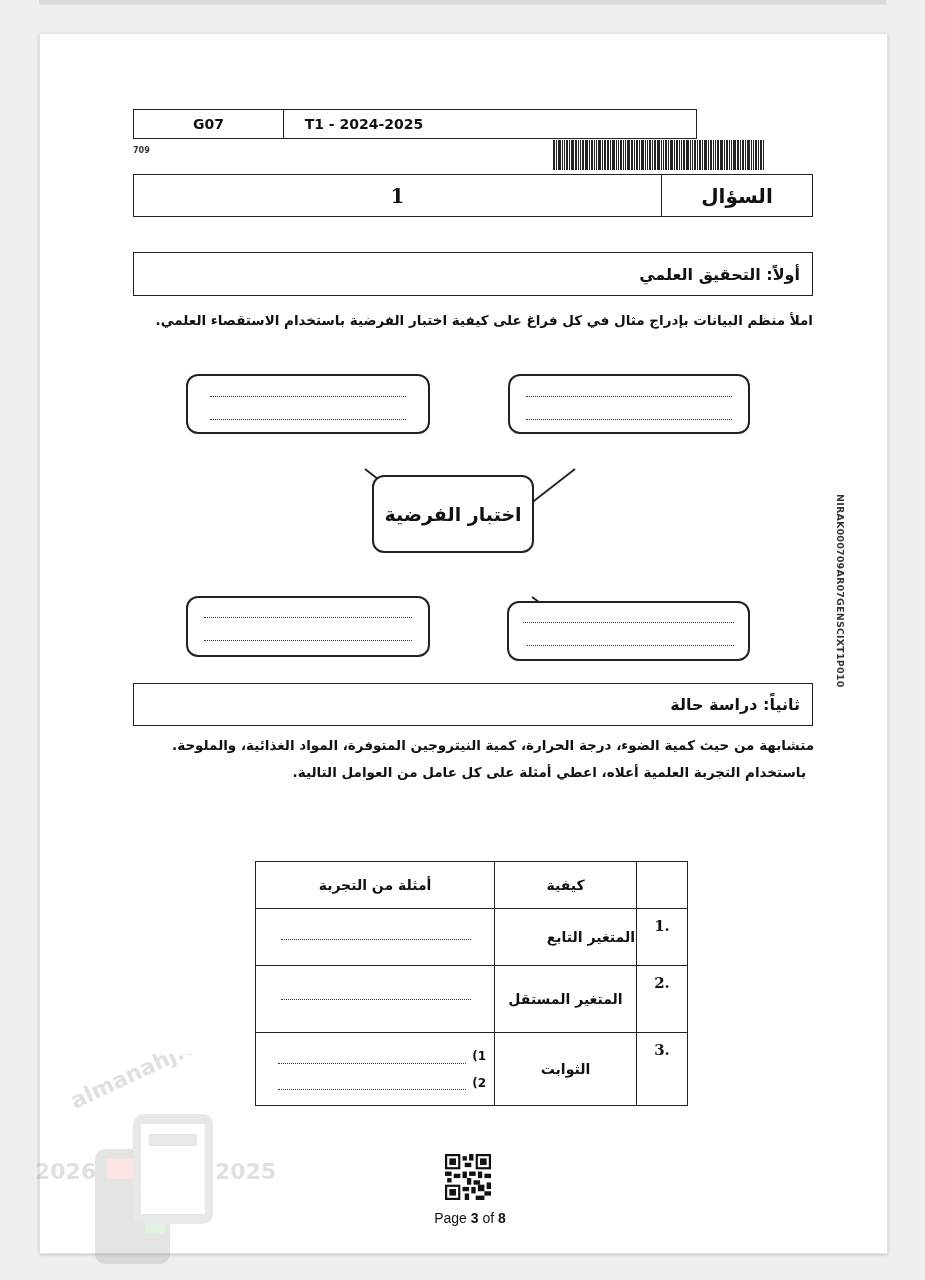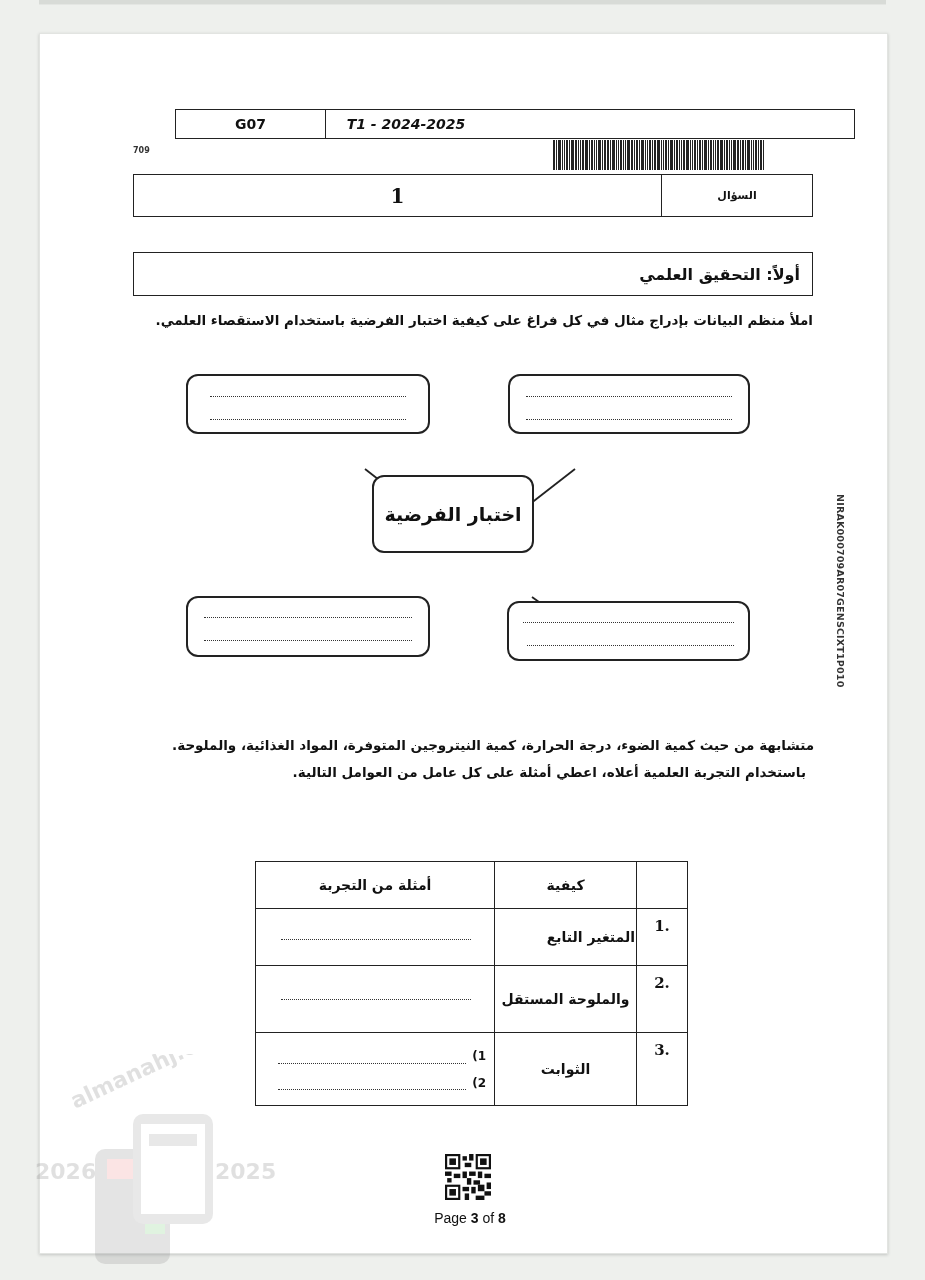--- a/index.html
+++ b/index.html
@@ -7,29 +7,29 @@
     width:925px; height:1280px; background:#eef0ed; position:relative; overflow:hidden;
     font-family:"DejaVu Sans", sans-serif; color:#111;
   }
   .topbar { position:absolute; left:39px; top:0; width:847px; height:4px; background:#d8dbd7; border-bottom:1px solid #e4e6e3; }
   .page {
     position:absolute; left:39px; top:33px; width:847px; height:1219px; background:#fff;
     box-shadow:0 1px 3px rgba(0,0,0,0.18); border:1px solid #e2e4e1;
   }
   .abs { position:absolute; }
   .b { border:1.5px solid #222; box-sizing:border-box; }
-  .hdr { left:93px; top:75px; width:680px; height:30px; display:flex; direction:ltr;margin-left:42px; }
+  .hdr { left:93px; top:75px; width:564px; height:30px; display:flex; direction:ltr; }
   .hdr > div { display:flex; align-items:center; justify-content:center; font-weight:bold; font-size:14px; border-right:1.5px solid #222; box-sizing:border-box; }
-  .hdr > div:last-child { border-right:none;font-style:italic; }
+  .hdr > div:last-child { border-right:none; }
   .code709 { left:93px; top:112px; font-size:8px; font-weight:bold; color:#333; }
   .barcode { left:513px; top:106px; width:260px; height:30px; display:flex; gap:1px; overflow:hidden; }
   .barcode span { display:block; height:100%; background:#222; }
   .qbox { left:93px; top:140px; width:680px; height:43px; display:flex; direction:ltr; }
   .qbox .num { flex:1; display:flex; align-items:center; justify-content:center; font-family:"DejaVu Serif", serif; font-weight:bold; font-size:20px; border-right:1.5px solid #222; }
-  .qbox .lbl { width:150px; display:flex; align-items:center; justify-content:center; font-weight:bold; font-size:11px; direction:rtl; }
+  .qbox .lbl { width:150px; display:flex; align-items:center; justify-content:center; font-weight:bold; font-size:20px; direction:rtl; }
   .sec { left:93px; width:680px; height:44px; direction:rtl; display:flex; align-items:center; padding-right:12px; font-weight:bold; font-size:16px; box-sizing:border-box; }
   .para { right:74px; direction:rtl; text-align:right; font-weight:bold; font-size:13.5px; line-height:27px; }
   .box { border:2px solid #222; border-radius:12px; background:#fff; box-sizing:border-box; }
   .dots { position:absolute; border-bottom:1.5px dotted #333; height:0; }
   .center-box { display:flex; align-items:center; justify-content:center; font-weight:bold; font-size:19px; direction:rtl; }
   table.factors { position:absolute; left:215px; top:827px; width:433px; border-collapse:collapse; direction:rtl; }
   table.factors td, table.factors th { border:1.5px solid #222; font-weight:bold; font-size:14px; }
   .side-code { left:795px; top:460px; writing-mode:vertical-rl; font-size:9.5px; font-weight:bold; color:#333; letter-spacing:0.2px; }
   .qr { left:405px; top:1120px; width:46px; height:46px; }
   .pageno { left:380px; top:1176px; width:100px; text-align:center; font-family:"Liberation Sans", sans-serif; font-size:14px; }
@@ -156,20 +156,21 @@
   <div class="abs box center-box" style="left:332px; top:441px; width:162px; height:78px">اختبار الفرضية</div>
   <div class="abs box" style="left:146px; top:562px; width:244px; height:61px">
     <div class="dots" style="left:16px; right:16px; top:19px"></div>
     <div class="dots" style="left:16px; right:16px; top:42px"></div>
   </div>
   <div class="abs box" style="left:467px; top:567px; width:243px; height:60px">
     <div class="dots" style="left:14px; right:14px; top:19px"></div>
     <div class="dots" style="left:18px; right:14px; top:42px"></div>
   </div>
 
+  <div class="abs b sec" style="top:649px; height:43px">ثانياً: دراسة حالة</div>
   <div class="abs para" style="top:698px; width:680px; right:73px">
     <div>متشابهة من حيث كمية الضوء، درجة الحرارة، كمية النيتروجين المتوفرة، المواد الغذائية، والملوحة.</div>
     <div style="padding-right:8px">باستخدام التجربة العلمية أعلاه، اعطي أمثلة على كل عامل من العوامل التالية.</div>
   </div>
 
   <table class="factors">
     <tbody>
         <tr style="height:47px">
       <td style="width:48px"></td>
       <td style="width:139px; text-align:center">كيفية</td>
@@ -177,21 +178,21 @@
     </tr>
     <tr style="height:57px">
       <td style="vertical-align:top; text-align:center; padding-top:8px; font-family:'DejaVu Serif',serif; font-size:15px">.1</td>
       <td style="text-align:right">المتغير التابع</td>
       <td style="position:relative">
             <div class="dots" style="left:25px; width:190px; top:30px"></div>
           </td>
     </tr>
     <tr style="height:67px">
       <td style="vertical-align:top; text-align:center; padding-top:8px; font-family:'DejaVu Serif',serif; font-size:15px">.2</td>
-      <td style="text-align:center">والملوحة المستقل</td>
+      <td style="text-align:center">المتغير المستقل</td>
       <td style="position:relative">
             <div class="dots" style="left:25px; width:190px; top:33px"></div>
           </td>
     </tr>
     <tr style="height:73px">
       <td style="vertical-align:top; text-align:center; padding-top:8px; font-family:'DejaVu Serif',serif; font-size:15px">.3</td>
       <td style="text-align:center">الثوابت</td>
       <td style="position:relative">
         <span class="abs" style="right:8px; top:16px; font-size:12px; direction:ltr">(1</span>
         <div class="dots" style="left:22px; width:188px; top:30px"></div>

